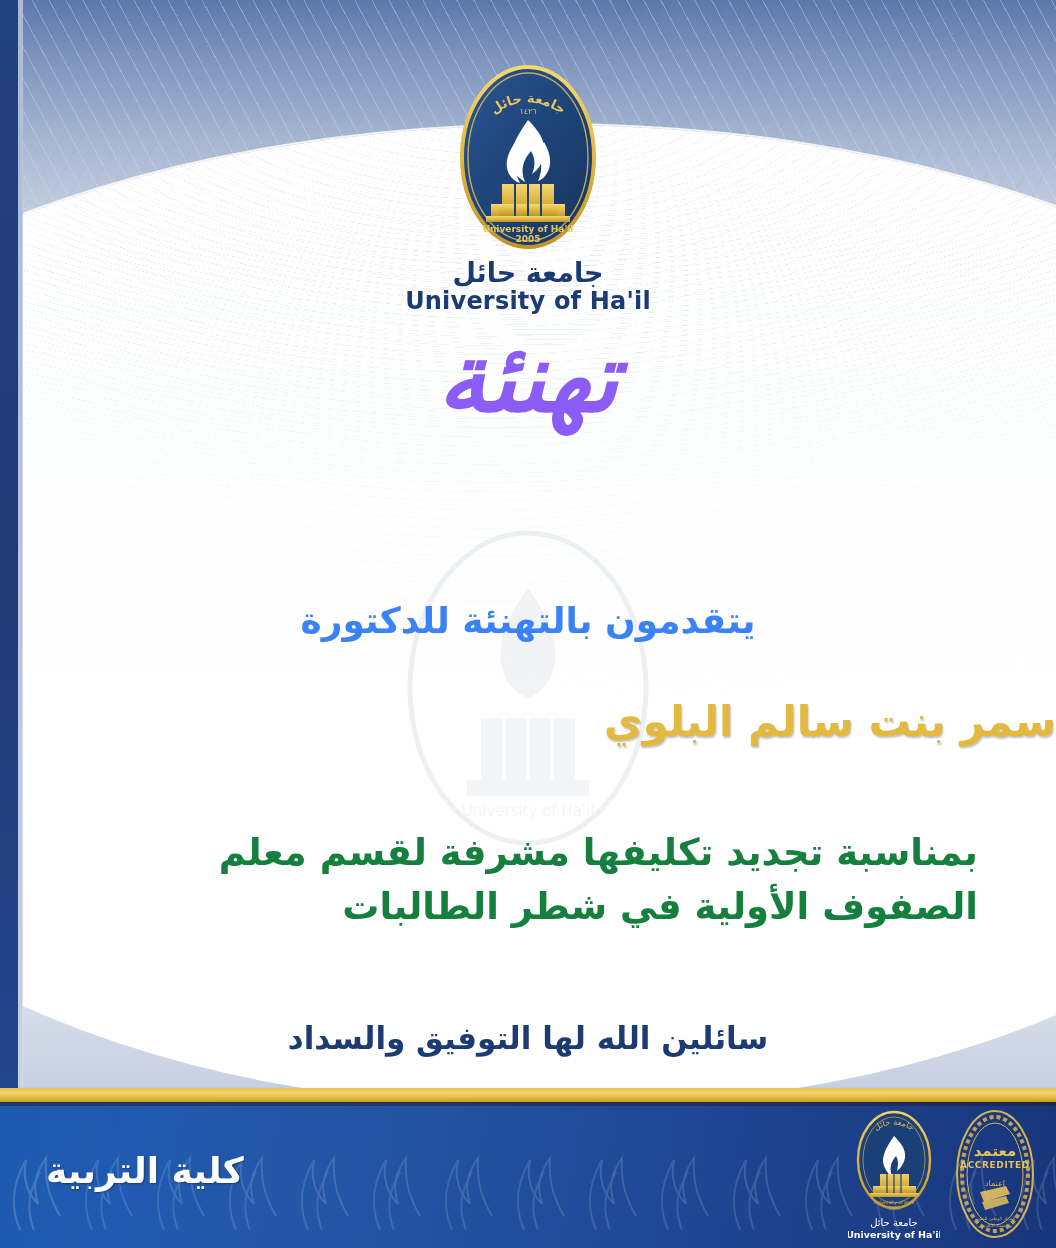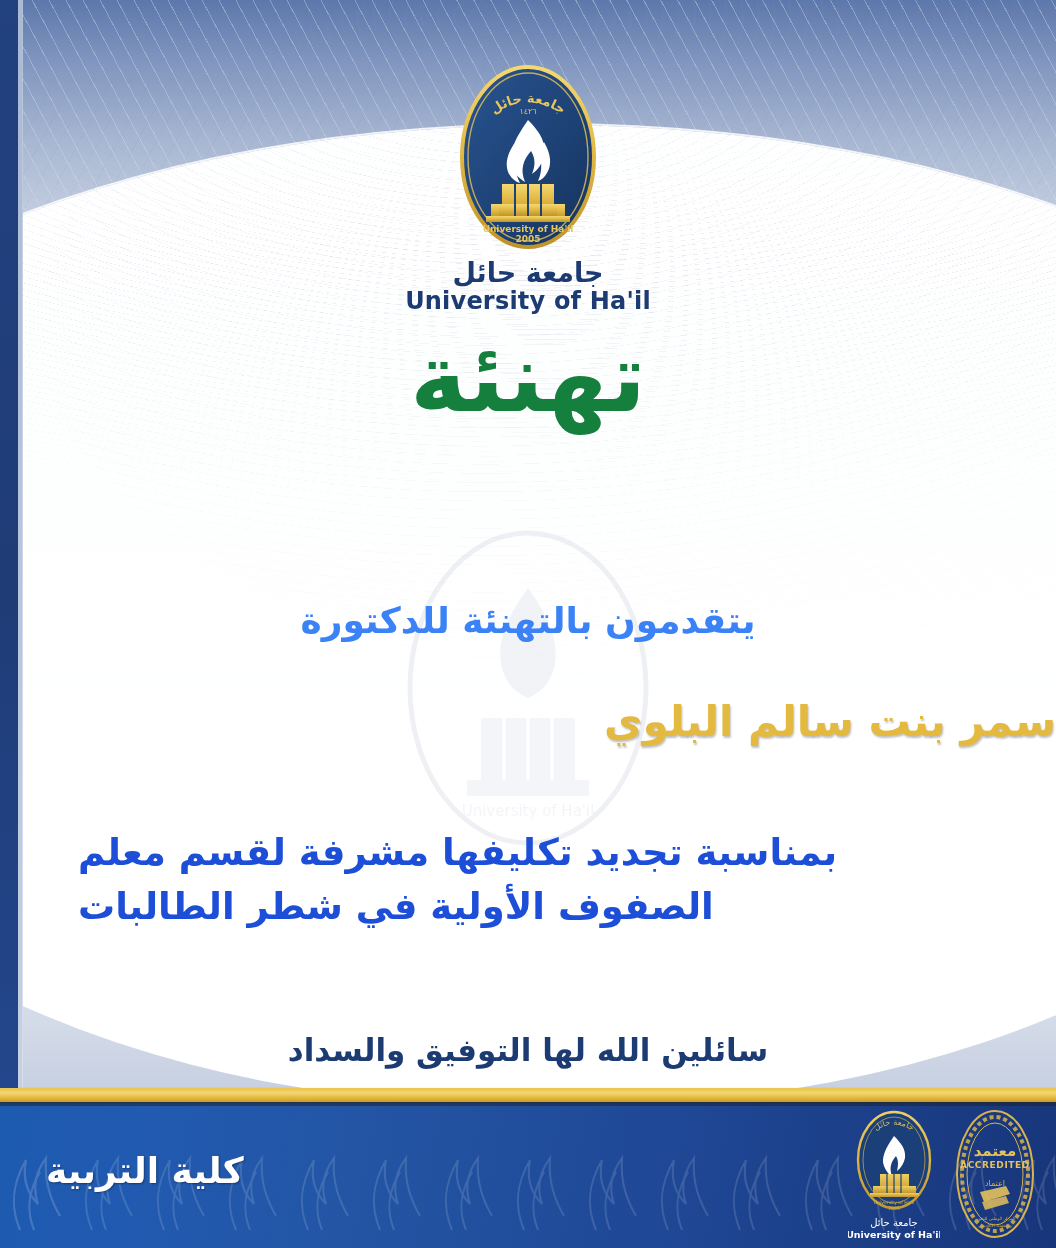--- a/index.html
+++ b/index.html
@@ -93,46 +93,47 @@
     margin-top:6px;font-size:27px;font-weight:bold;color:#1d3b73;
     letter-spacing:2px;line-height:1.1;font-family:"DejaVu Sans",sans-serif;
   }
   .logo-en{
     font-size:24px;font-weight:bold;color:#1d3b73;letter-spacing:.2px;
     font-family:"DejaVu Sans",sans-serif;line-height:1.15;
   }
 
   .tahnea{
     position:absolute;left:0;right:0;top:330px;text-align:center;
-    font-size:96px;font-weight:bold;color:#15803d;line-height:1;
+    font-size:96px;font-weight:bold;color:#8b5cf6;line-height:1;
     font-family:"DejaVu Sans",sans-serif;
+    font-style:italic;
   }
 
   .line-deans{
     position:absolute;left:0;right:0;top:478px;text-align:center;
     font-size:50px;font-weight:bold;color:#101010;line-height:1.25;
     text-shadow:1px 1px 1px rgba(255,255,255,.6);
   }
   .line-submit{
     position:absolute;left:0;right:0;top:598px;text-align:center;
     font-size:36px;font-weight:bold;color:#3b82f6;line-height:1.3;
   }
   .line-name{
     position:absolute;left:0;right:0;top:695px;text-align:right;
     font-size:42px;font-weight:bold;color:#e3b93f;line-height:1.3;
     letter-spacing:2px;
     text-shadow:1px 2px 2px rgba(80,80,80,.35);
   }
   .line-body{
-    position:absolute;left:78px;right:78px;top:826px;text-align:left;
-    font-size:37px;font-weight:bold;color:#1d4ed8;line-height:1.45;
+    position:absolute;left:78px;right:78px;top:826px;text-align:right;
+    font-size:37px;font-weight:bold;color:#15803d;line-height:1.45;
   }
   .line-dua{
     position:absolute;left:0;right:0;top:1018px;text-align:center;
-    font-size:31px;font-weight:bold;color:#1d3b73;line-height:1.3;margin-top:12px;
+    font-size:31px;font-weight:bold;color:#1d3b73;line-height:1.3;
   }
 
   
   .gold-band{
     position:absolute;left:0;top:1088px;width:1056px;height:14px;z-index:7;
     background:linear-gradient(180deg,#e8c24d 0%,#f3d76f 35%,#e2b63c 72%,#c99c26 100%);
     box-shadow:0 1px 2px rgba(0,0,0,.35);
   }
   .gold-band-dark{
     position:absolute;left:0;top:1102px;width:1056px;height:4px;z-index:7;

